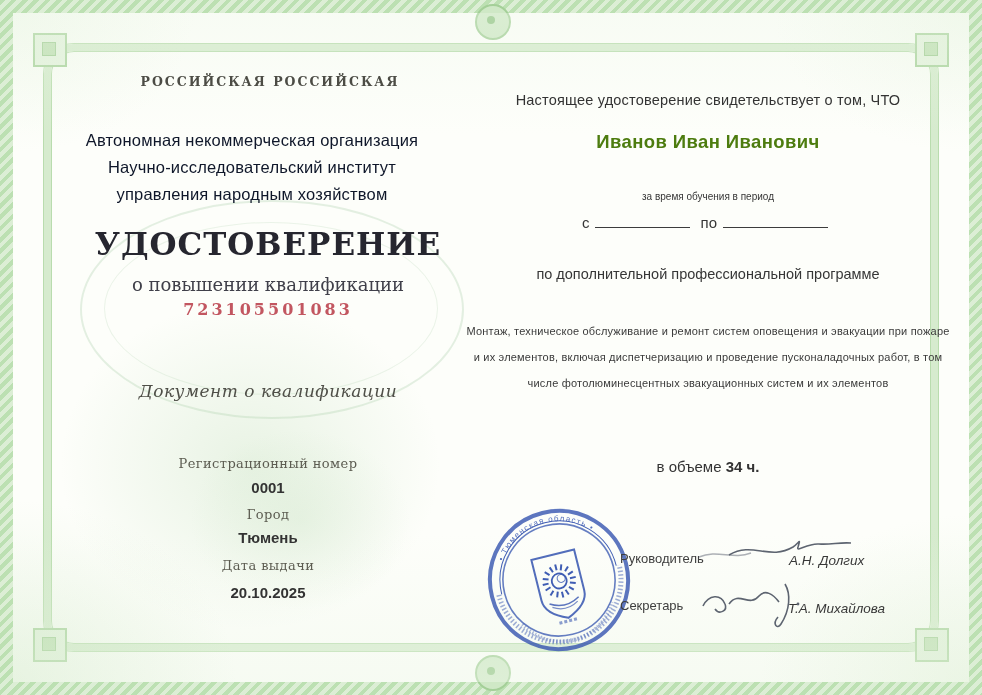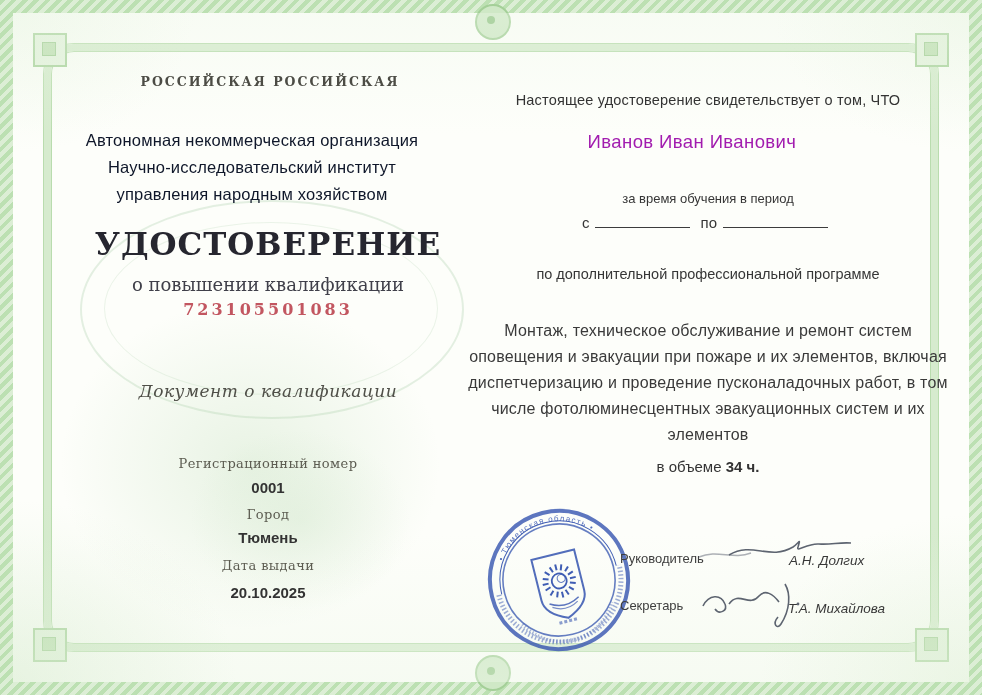--- a/index.html
+++ b/index.html
@@ -102,40 +102,40 @@
   .city-label{left:48px;top:507px;width:440px;}
   .city-value{left:48px;top:529px;width:440px;}
   .date-label{left:48px;top:558px;width:440px;}
   .date-value{left:48px;top:584px;width:440px;}
   
   .statement{
     left:478px;top:92px;width:460px;
     font-size:14.5px;color:#333;letter-spacing:.2px;
   }
   .holder-name{
-    left:462px;top:131px;width:460px;
-    font-size:18.5px;font-weight:400;color:#a21caf;letter-spacing:.4px;
+    left:478px;top:131px;width:460px;
+    font-size:18.5px;font-weight:700;color:#4d7c0f;letter-spacing:.4px;
   }
   .period-label{
-    left:478px;top:191px;width:460px;font-size:13px;color:#363636;
+    left:478px;top:191px;width:460px;font-size:10px;color:#363636;
   }
   .period-line{
     left:478px;top:213px;width:460px;font-size:15px;color:#363636;
   }
   .blank-line{
     display:inline-block;width:95px;border-bottom:1.4px solid #3c3c3c;
     height:14px;margin:0 6px;vertical-align:baseline;
   }
   .completion{
     left:478px;top:264px;width:460px;
     font-size:14.5px;line-height:20px;color:#363636;
   }
   .program{
     left:466px;top:318px;width:484px;
-    font-size:16px;line-height:26px;color:#3a3a3a;letter-spacing:.2px;
+    font-size:11px;line-height:26px;color:#3a3a3a;letter-spacing:.2px;
   }
   .volume{
     left:478px;top:458px;width:460px;font-size:15px;color:#333;
   }
   .volume b{font-weight:700;}
   .sig-role{font-size:13px;color:#3e3e3e;margin-left:8px;}
   .sig-name{font-size:13.5px;color:#383838;font-style:italic;}
   .role-1{left:612px;top:551px;}
   .name-1{left:789px;top:553px;}
   .role-2{left:612px;top:598px;}

